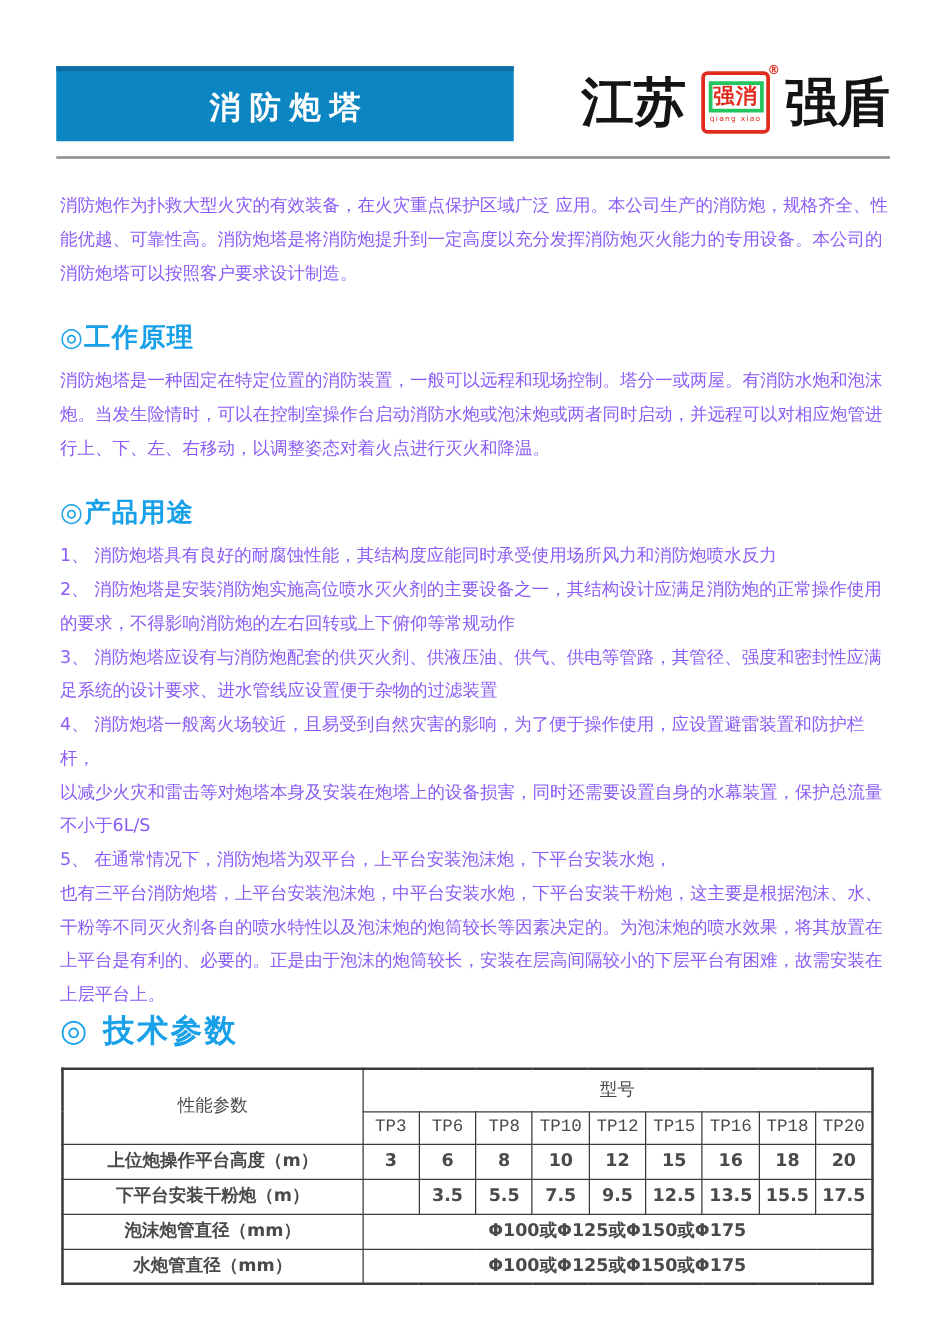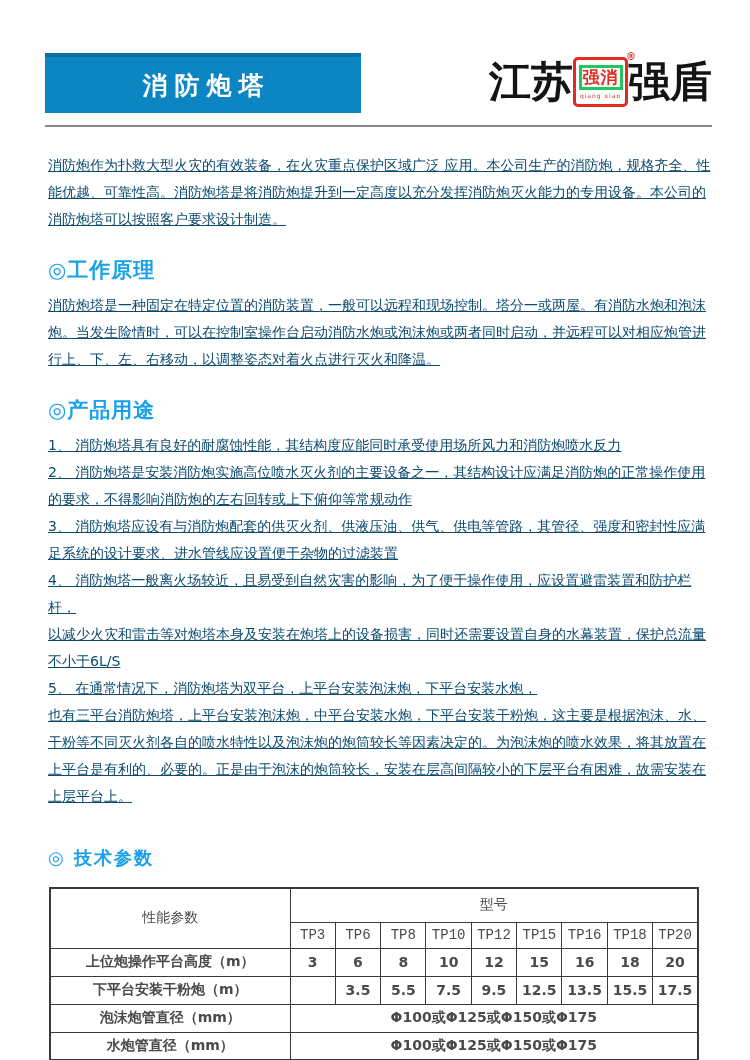--- a/index.html
+++ b/index.html
@@ -10,29 +10,29 @@
     position:relative; overflow:hidden;
   }
   .page { position:relative; width:750px; height:1060px; background:#fff; }
 
   
   .header {
     position:absolute; top:53px; left:45px; width:667px;
     display:flex; justify-content:space-between; align-items:flex-start;
   }
   .banner {
-    width:316px; height:60px;
+    width:366px; height:60px;
     background:#0c86c2; border-top:4px solid #0b6da3;
     display:flex; align-items:center; justify-content:center;
   }
   .banner span {
     color:#ffffff; font-size:25px; font-weight:bold;
     letter-spacing:7px; padding-left:7px;
   }
-  .logo { display:flex; align-items:center; margin-top:4px; }
+  .logo { display:flex; align-items:center; gap:12px; margin-top:4px; }
   .logo-cn { font-size:42px; font-weight:bold; color:#141414; line-height:1; }
   .stamp {
     position:relative; width:55px; height:50px;
     border:3px solid #e02b1e; border-radius:5px;
     display:flex; flex-direction:column; align-items:center; justify-content:center;
     background:#fff;
   }
   .stamp-cn {
     color:#e02b1e; font-weight:bold; font-size:17px; line-height:1.1;
     border:3px solid #22c55e; padding:0 1px; letter-spacing:1px;
@@ -44,24 +44,24 @@
   }
   .rule { position:absolute; top:125px; left:45px; width:667px; height:2px; background:#8c8c8c; }
 
   
   .content { position:absolute; top:152px; left:48px; width:664px; }
   .sec-h {
     color:#18a0e8; font-size:21px; font-weight:bold;
     line-height:26px; margin:0 0 9px 0; letter-spacing:1px;
   }
   .mt { margin-top:24px; }
-  .sec-h.tech { font-size:18px; line-height:30px; margin-top:33px; letter-spacing:2px; }
+  .sec-h.tech { font-size:25px; line-height:30px; margin-top:0; letter-spacing:2px; }
   .para {
-    font-size:14px; color:#0c4a6e; line-height:27px;
-    white-space:pre-line; text-align:left;text-decoration:underline;
+    font-size:14px; color:#8b5cf6; line-height:27px;
+    white-space:pre-line; text-align:left;
   }
   .usage .para { margin:0; }
 
   
   table.tech {
     border-collapse:collapse; table-layout:fixed;
     width:650px; margin-top:14px; margin-left:1px;
     font-size:14px; color:#4a4a4a;
   }
   table.tech td {

